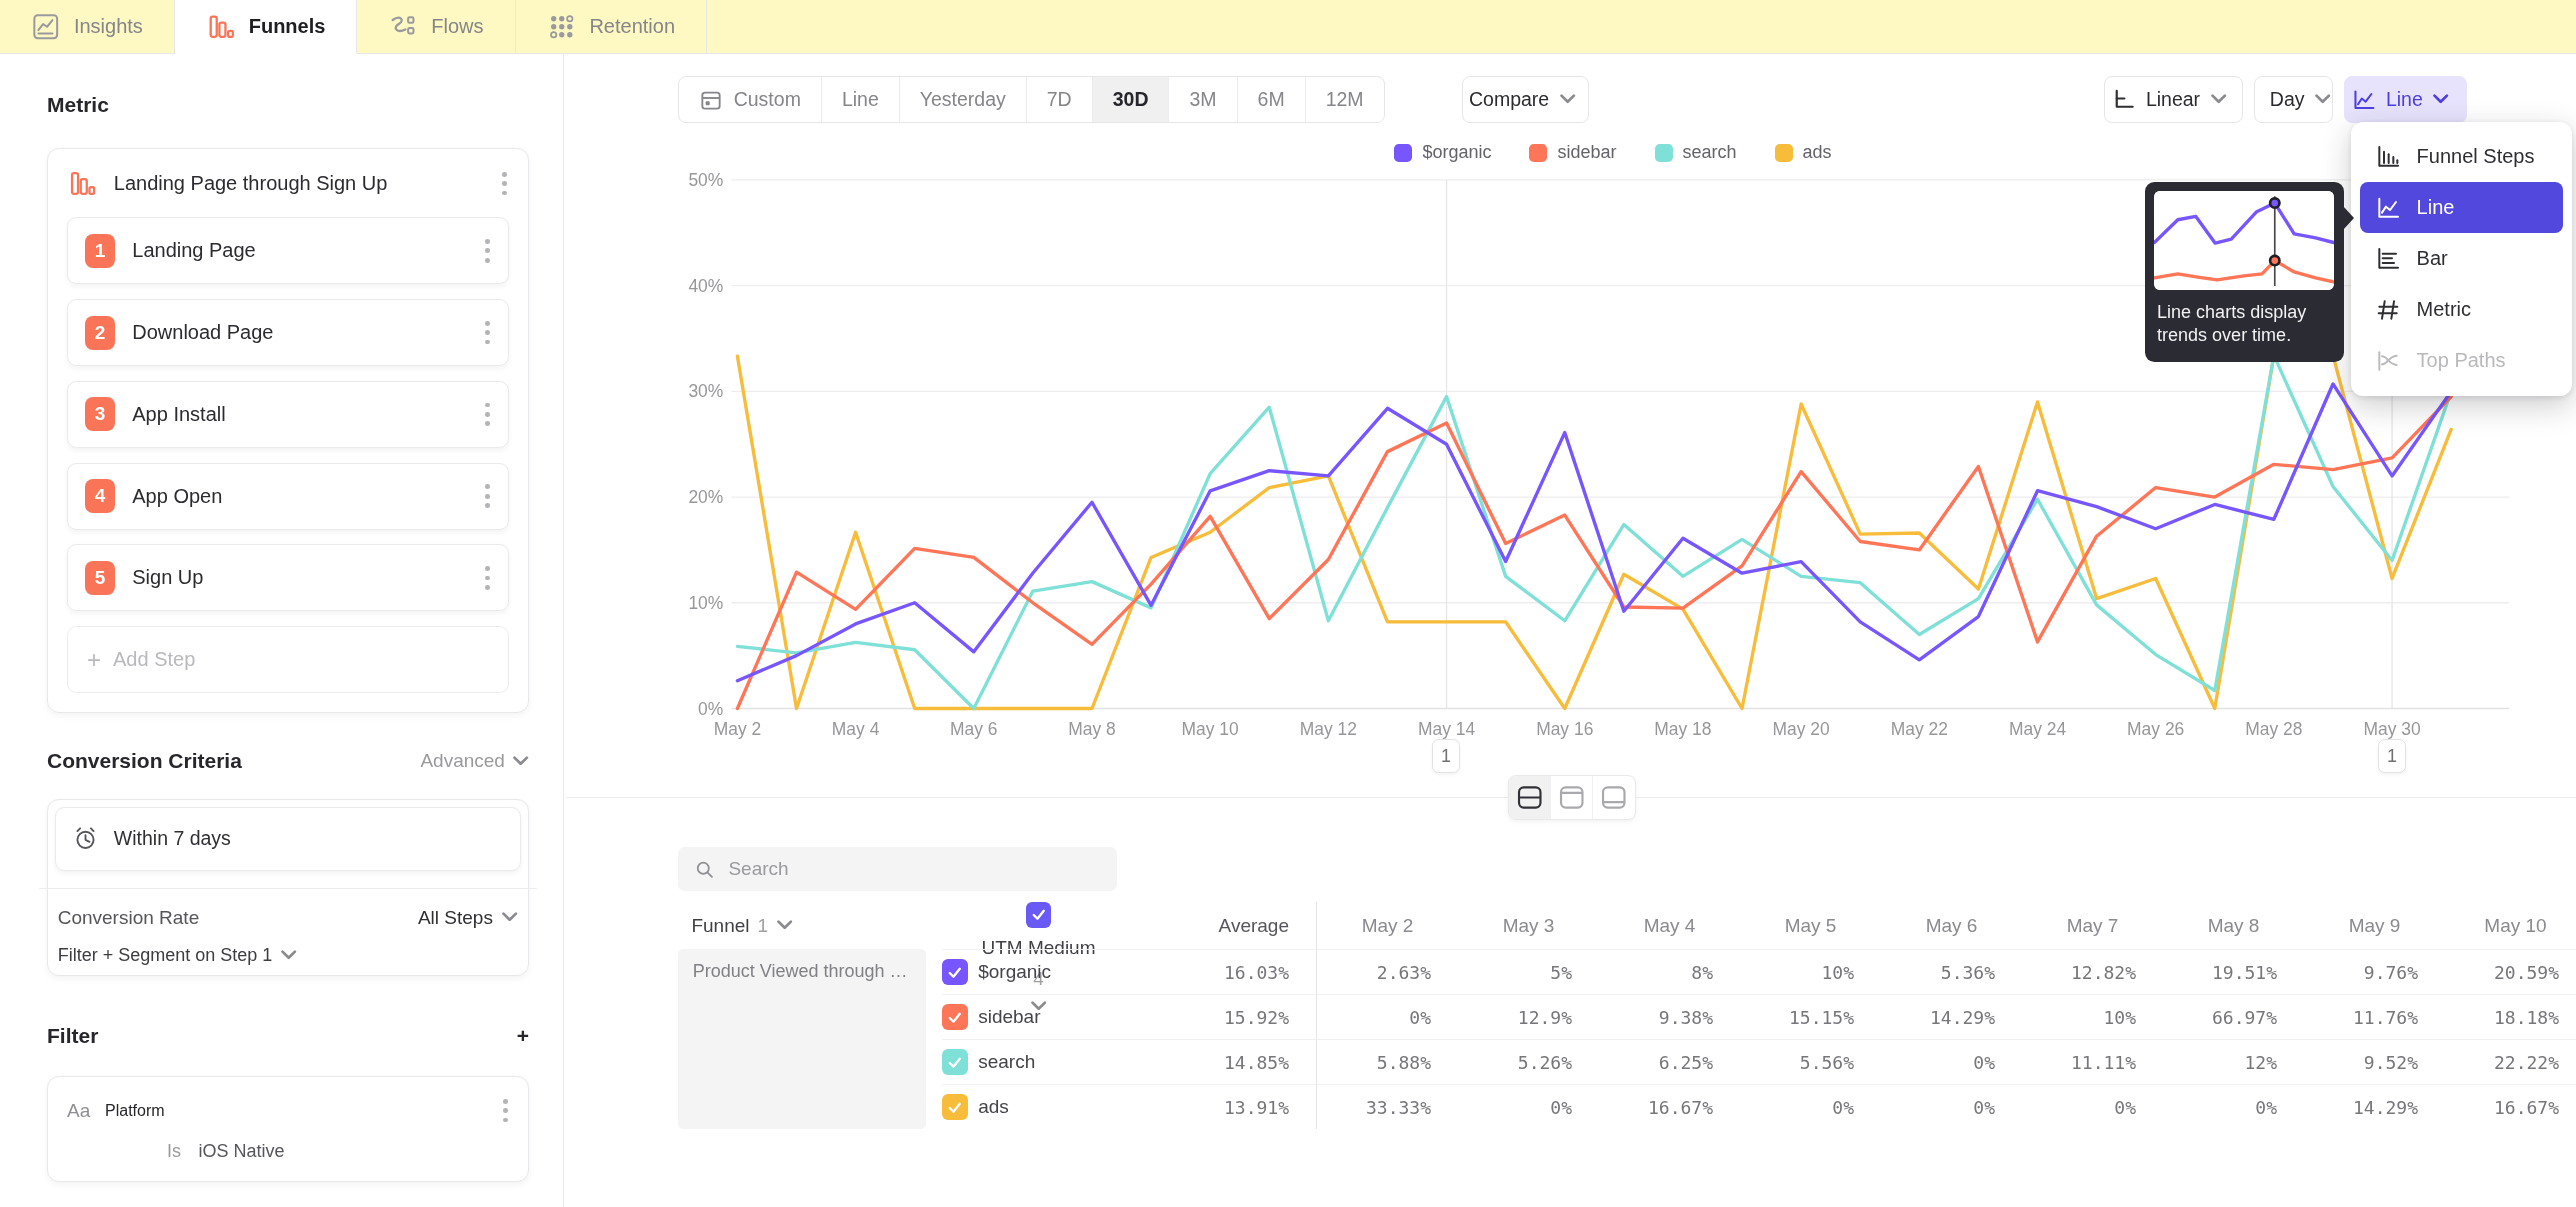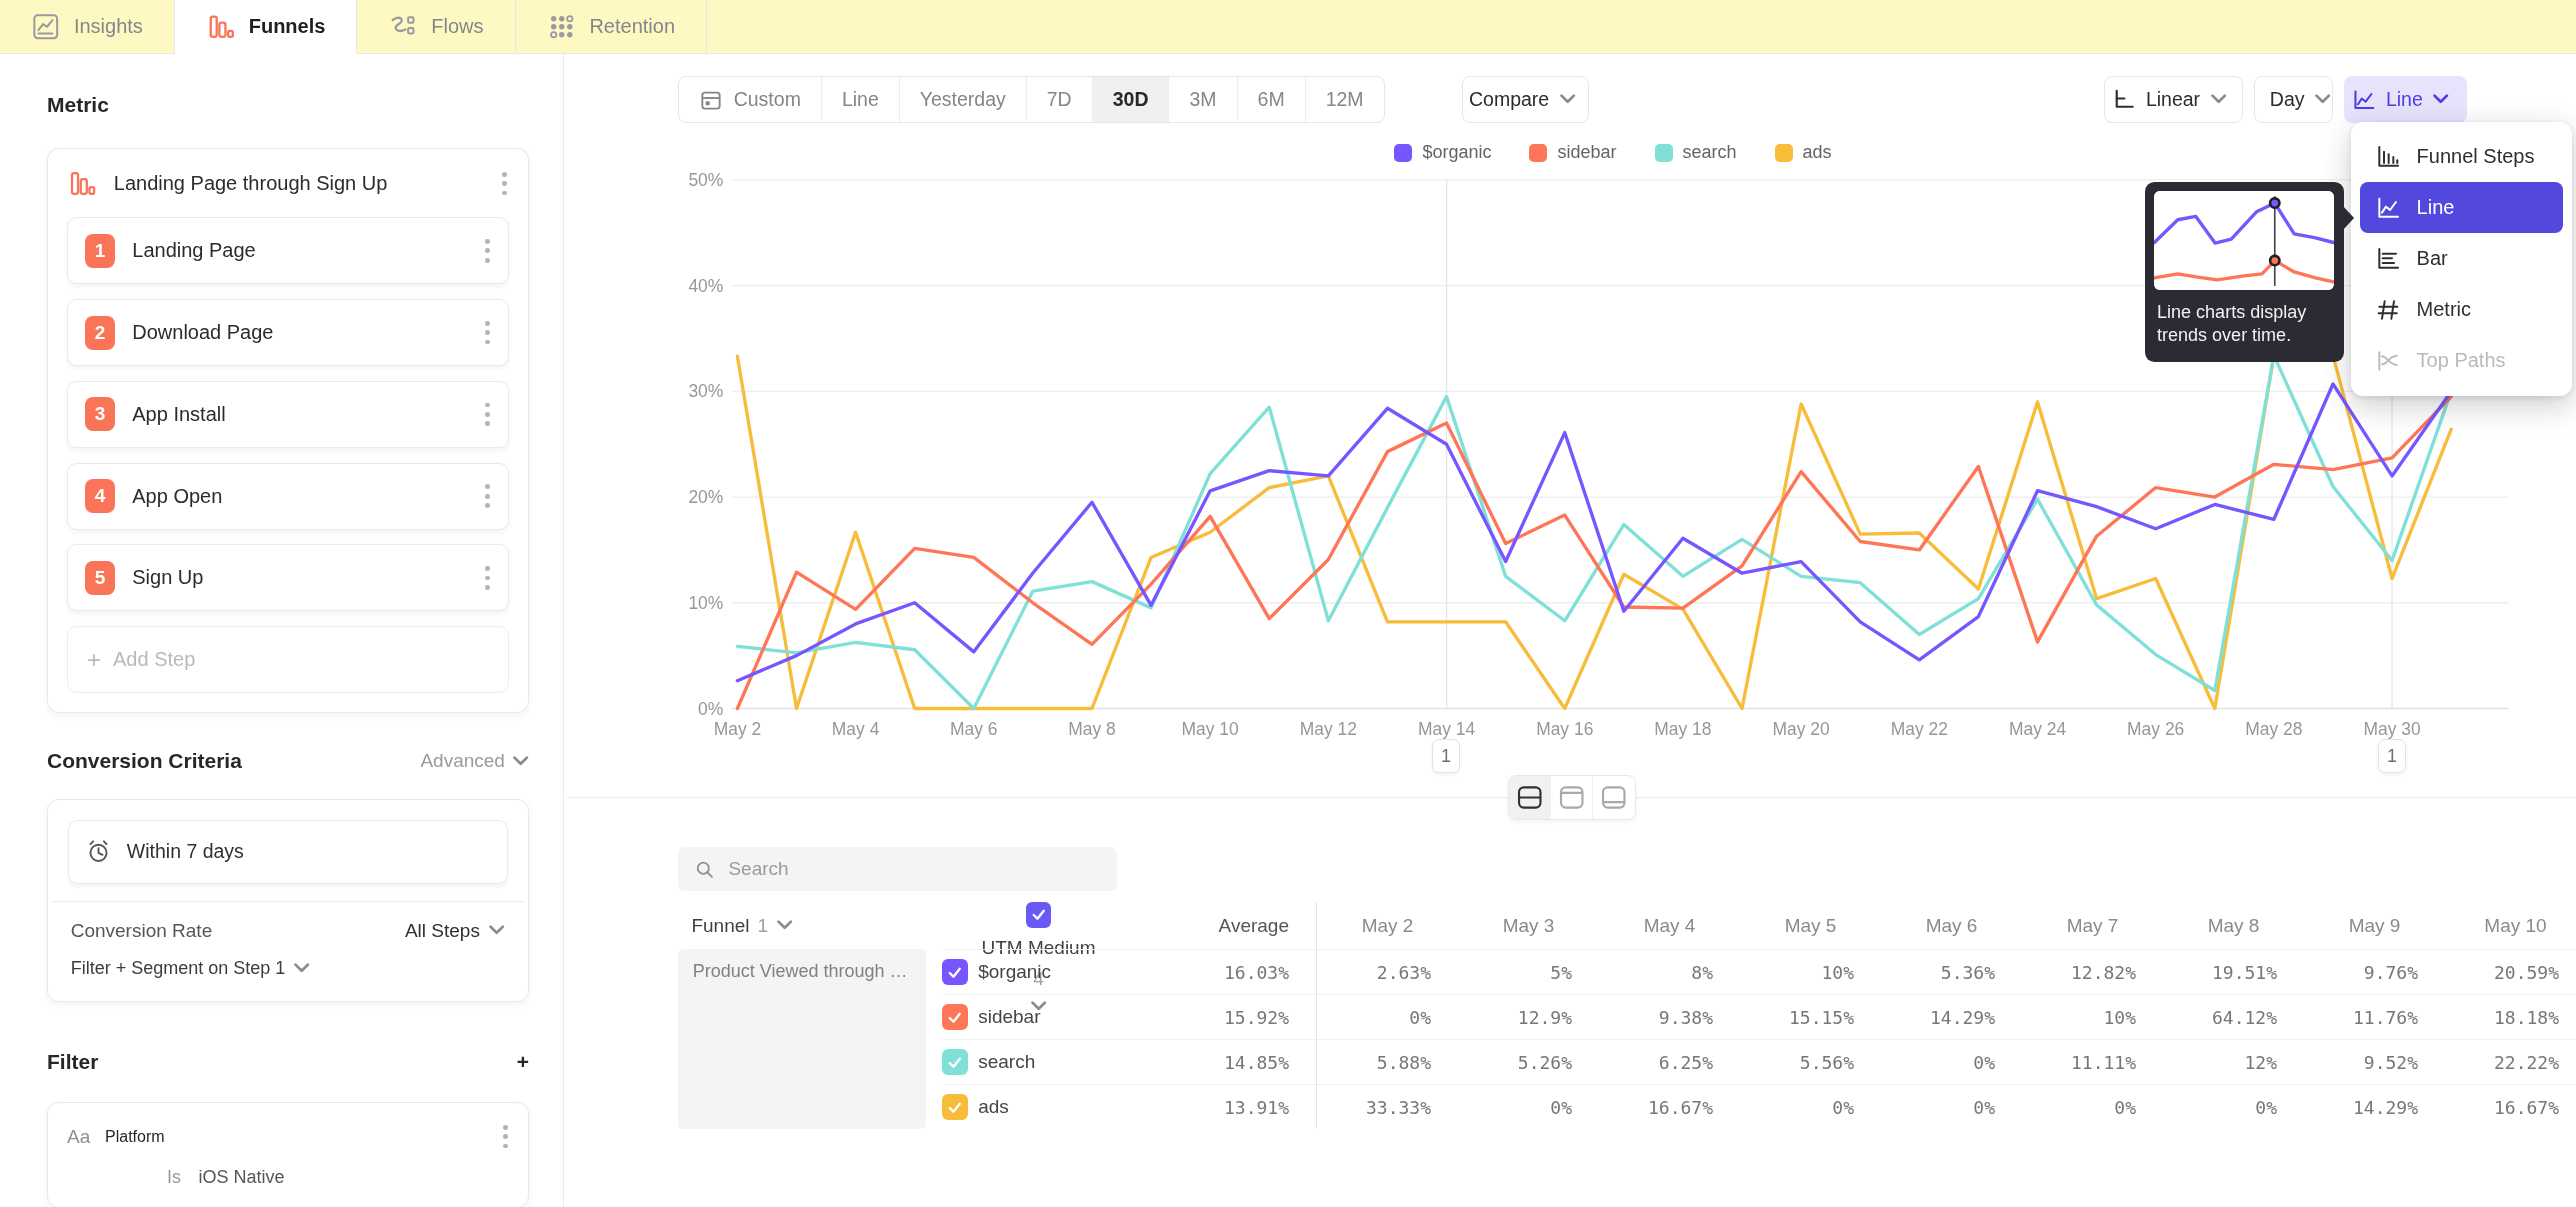--- a/index.html
+++ b/index.html
@@ -54,21 +54,21 @@
     font-size:19px; font-weight:700; display:flex; align-items:center; justify-content:center;
   }
   .step-label { font-size:20px; color:#2b2b30; flex:1; }
   .add-step {
     border:1.3px solid #ededef; border-radius:9.4px; height:67px; margin-top:14.8px;
     display:flex; align-items:center; gap:12px; padding:0 19px;
     color:#b9b9bd; font-size:20px; cursor:pointer;
   }
   .add-step .plus { font-size:24px; }
   .section-row { margin-top:36px; display:flex; align-items:center; justify-content:space-between; }
-  .cc-card { margin-top:25.5px; padding:20px; }
+  .cc-card { margin-top:25.5px; padding:7px; }
   .window-card {
     border:1.3px solid #eaeaec; border-radius:9.4px; height:64px;
     display:flex; align-items:center; gap:14.8px; padding:0 16px;
     box-shadow:0 2.7px 4.7px rgba(40,40,50,0.05);
   }
   .window-card span { font-size:19.5px; color:#2f2f34; }
   .cc-divider { border-top:1.3px solid #ededef; margin:17.4px -16px 0; }
   .rate-row { display:flex; align-items:center; justify-content:space-between; margin-top:17.4px; padding:0 2.7px; }
   .rate-label { font-size:19px; color:#55555b; }
   .rate-value { font-size:19px; color:#2f2f34; display:flex; align-items:center; gap:8px; cursor:pointer; }
@@ -589,21 +589,21 @@
           </span>
           <span class="series-name">sidebar</span>
         </div>
         <div class="cell-avg mono">15.92%</div>
         <div class="cell-val mono">0%</div>
         <div class="cell-val mono">12.9%</div>
         <div class="cell-val mono">9.38%</div>
         <div class="cell-val mono">15.15%</div>
         <div class="cell-val mono">14.29%</div>
         <div class="cell-val mono">10%</div>
-        <div class="cell-val mono">64.12%</div>
+        <div class="cell-val mono">66.97%</div>
         <div class="cell-val mono">11.76%</div>
         <div class="cell-val mono">18.18%</div>
       </div>
       <div class="tgrid trow">
         <div class="nob"></div>
         <div class="cellseries">
           <span class="cb" style="background: rgb(127, 224, 216);">
             <svg width="19" height="19" viewBox="0 0 36 36">
               <path d="M9 19 L16 26 L28 11" stroke="#fff" stroke-width="4.5" fill="none" stroke-linecap="round" stroke-linejoin="round"></path>
             </svg>

